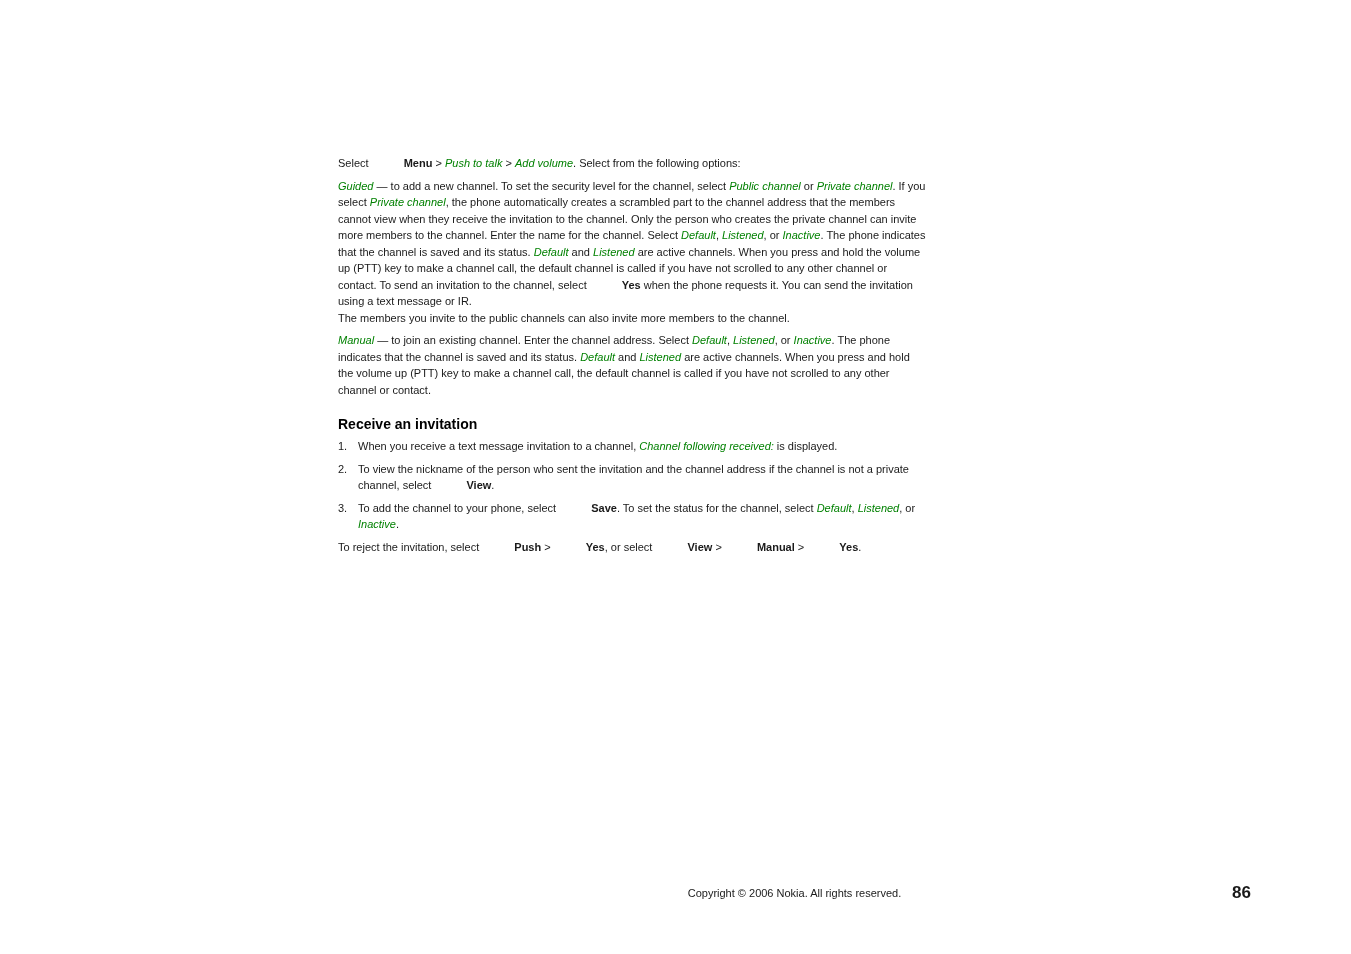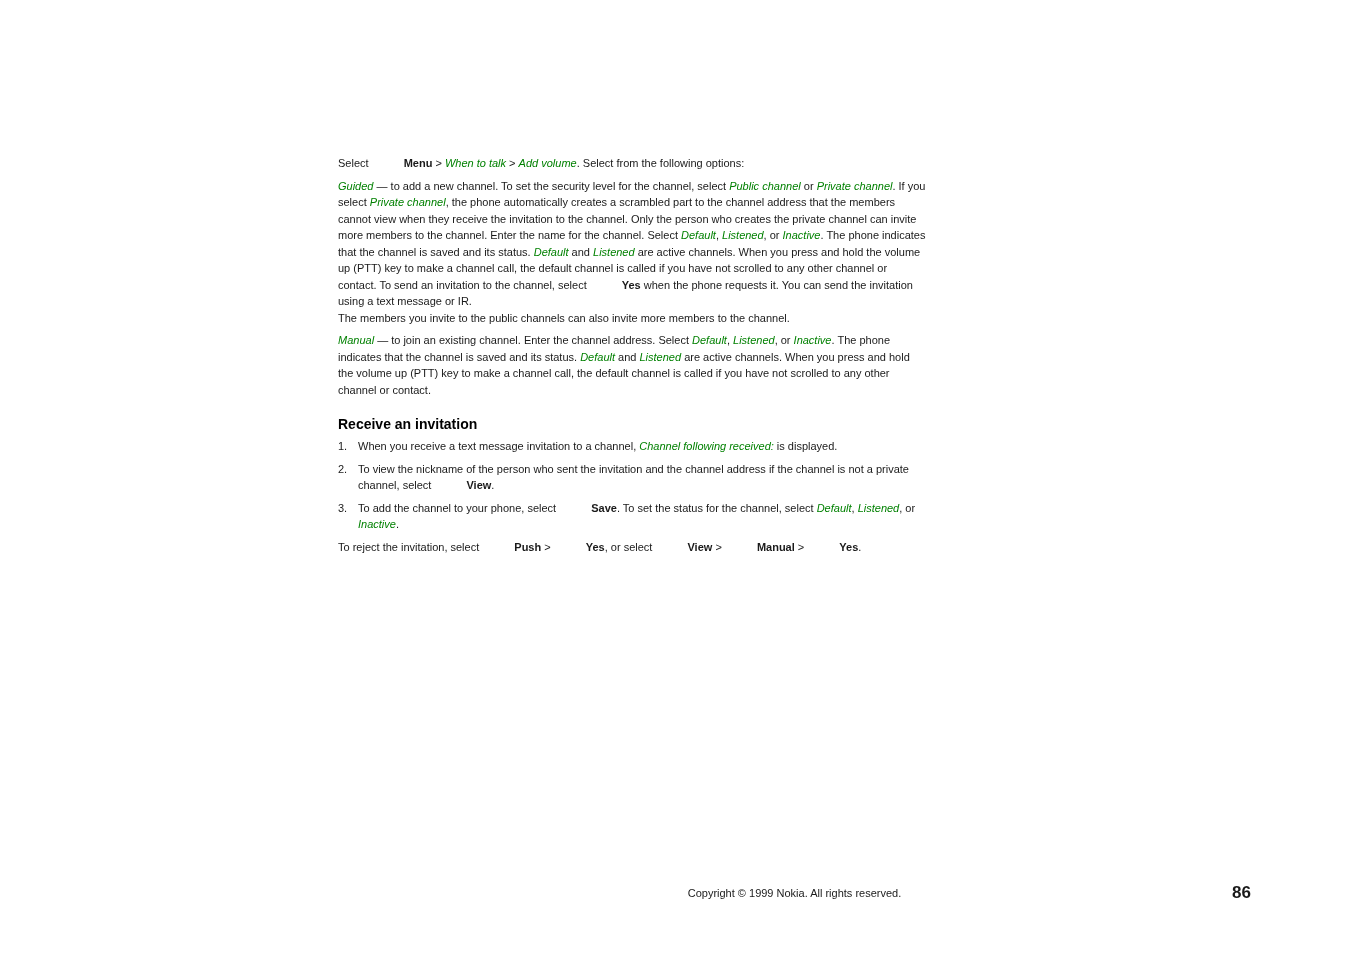--- a/index.html
+++ b/index.html
@@ -108,21 +108,21 @@
 </head>
 <body>
 
 <div class="page-container">
 
   <div class="content-area">
 
     <div class="section-gap">
 
       <div class="paragraph">
-        Select <span class="bold">Menu</span> &gt; <span class="green-italic">When to talk</span> &gt; <span class="green-italic">Add volume</span>. Select from the following options:
+        Select <span class="bold">Menu</span> &gt; <span class="green-italic">Push to talk</span> &gt; <span class="green-italic">Add volume</span>. Select from the following options:
       </div>
 
       <div class="paragraph">
         <span class="green-italic">Guided</span> — to add a new channel. To set the security level for the channel, select <span class="green-italic">Public channel</span> or <span class="green-italic">Private channel</span>. If you select <span class="green-italic">Private channel</span>, the phone automatically creates a scrambled part to the channel address that the members cannot view when they receive the invitation to the channel. Only the person who creates the private channel can invite more members to the channel. Enter the name for the channel. Select <span class="green-italic">Default</span>, <span class="green-italic">Listened</span>, or <span class="green-italic">Inactive</span>. The phone indicates that the channel is saved and its status. <span class="green-italic">Default</span> and <span class="green-italic">Listened</span> are active channels. When you press and hold the volume up (PTT) key to make a channel call, the default channel is called if you have not scrolled to any other channel or contact. To send an invitation to the channel, select <span class="bold">Yes</span> when the phone requests it. You can send the invitation using a text message or IR.<br>
         The members you invite to the public channels can also invite more members to the channel.
       </div>
 
       <div class="paragraph">
         <span class="green-italic">Manual</span> — to join an existing channel. Enter the channel address. Select <span class="green-italic">Default</span>, <span class="green-italic">Listened</span>, or <span class="green-italic">Inactive</span>. The phone indicates that the channel is saved and its status. <span class="green-italic">Default</span> and <span class="green-italic">Listened</span> are active channels. When you press and hold the volume up (PTT) key to make a channel call, the default channel is called if you have not scrolled to any other channel or contact.
       </div>
@@ -153,17 +153,17 @@
       </div>
 
       <div class="paragraph" style="margin-top: 6px;">
         To reject the invitation, select <span class="bold">Push</span> &gt; <span class="bold">Yes</span>, or select <span class="bold">View</span> &gt; <span class="bold">Manual</span> &gt; <span class="bold">Yes</span>.
       </div>
     </div>
 
   </div>
 
   <div class="footer">
-    <span class="footer-text">Copyright © 1999 Nokia. All rights reserved.</span>
+    <span class="footer-text">Copyright © 2006 Nokia. All rights reserved.</span>
     <span class="footer-page">86</span>
   </div>
 
 </div>
 
 </body></html>

